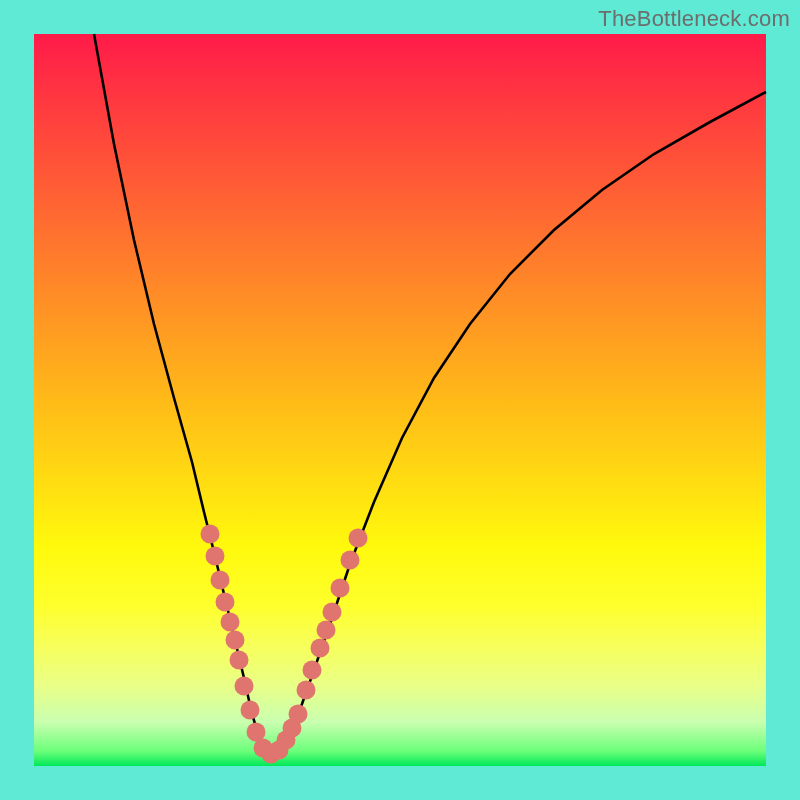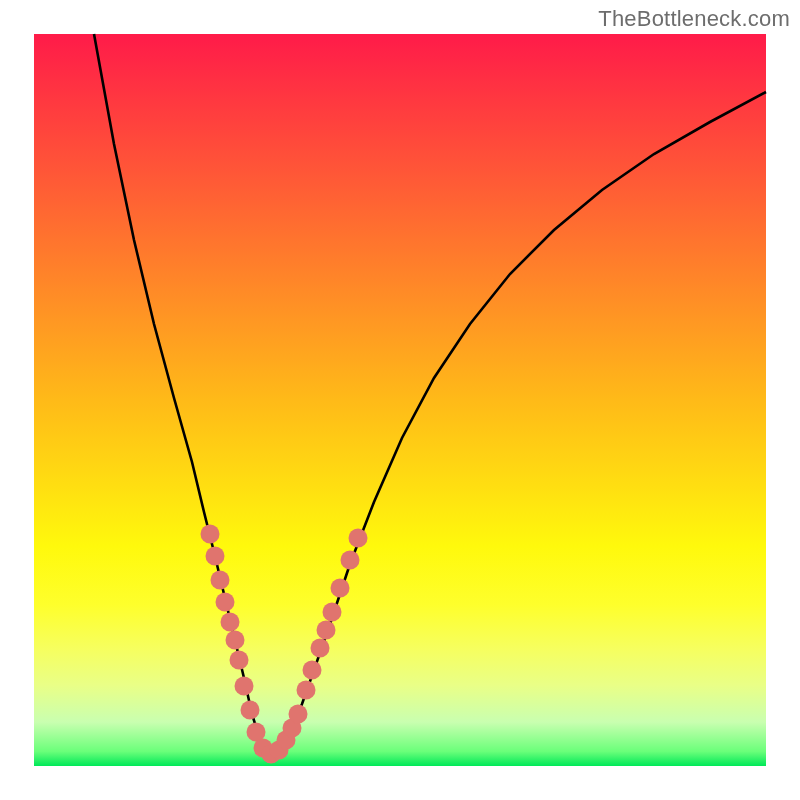--- a/index.html
+++ b/index.html
@@ -8,21 +8,21 @@
     width: 800px;
     height: 800px;
     overflow: hidden;
     background: #000;
     font-family: Arial, Helvetica, sans-serif;
   }
   .frame {
     position: absolute;
     left: 0; top: 0;
     width: 800px; height: 800px;
-    background: #ffffff;
+    background: #5eead4;
   }
   .plot {
     position: absolute;
     left: 34px;
     top: 34px;
     width: 732px;
     height: 732px;
     
     background: linear-gradient(to bottom,
       #ff1b49 0%,

